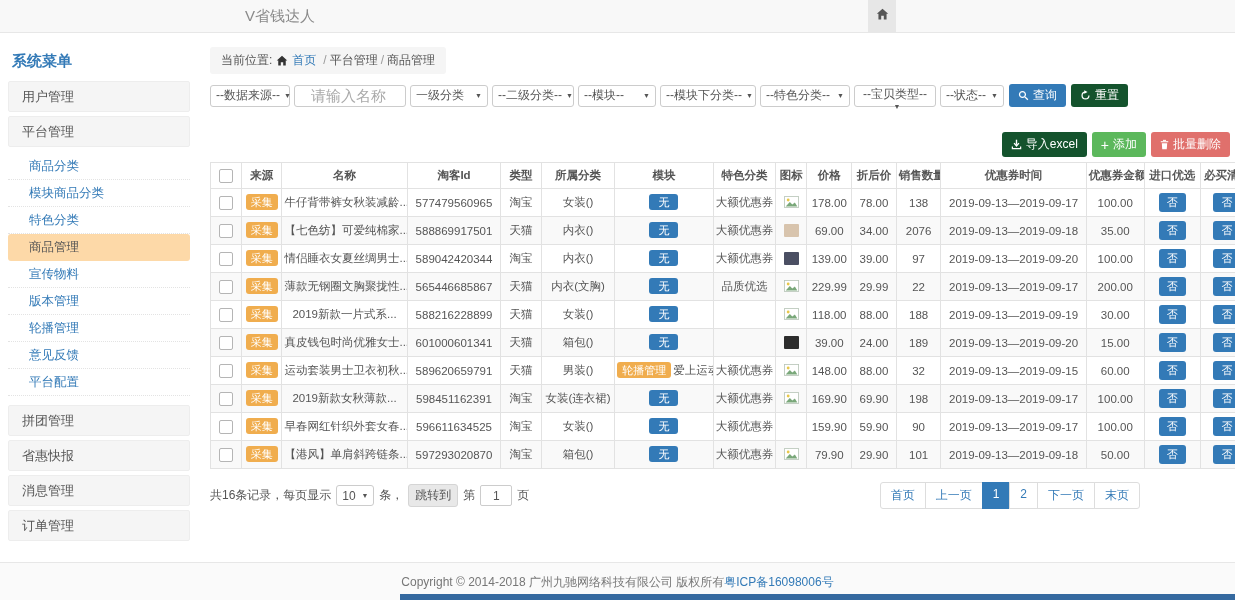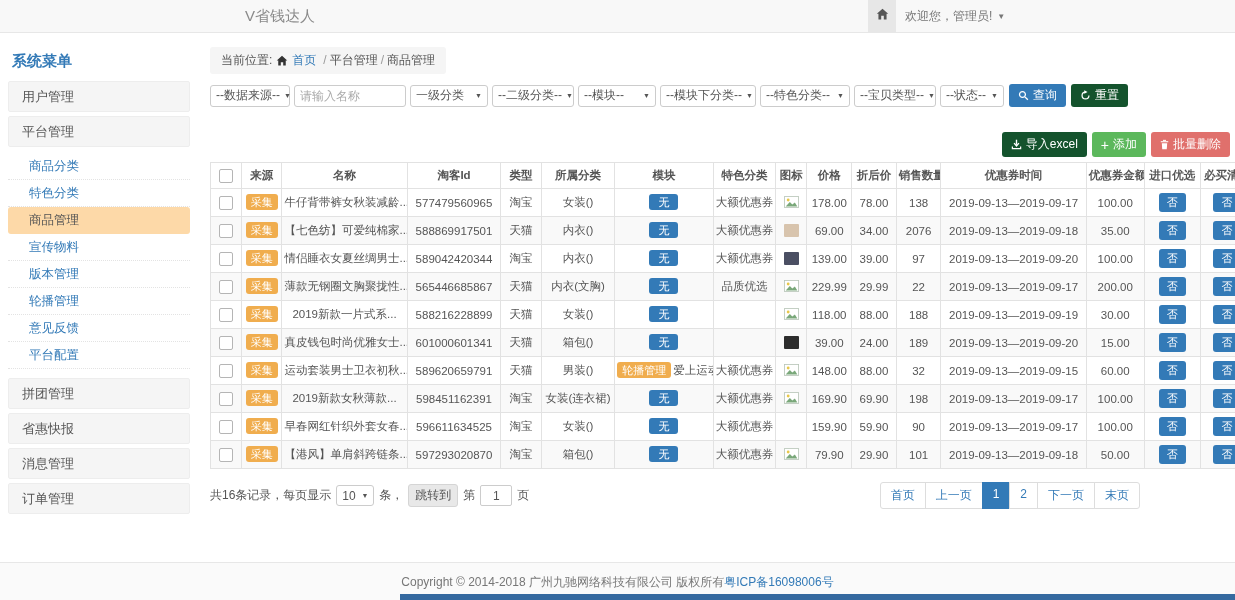--- a/index.html
+++ b/index.html
@@ -30,22 +30,22 @@
   .breadcrumb-wrap{margin-bottom:10px;}
   .breadcrumb{display:inline-flex;align-items:center;gap:4px;background:#f5f5f5;border-radius:3px;
               padding:5px 11px;color:#555;}
   .bc-home{color:#337ab7;cursor:pointer;text-decoration:none;}
   .bc-sep{color:#9a9a9a;margin:0 3px;}
 
   .filter-row{display:flex;align-items:center;gap:5px;}
   .sel{display:inline-flex;align-items:center;justify-content:space-between;height:22px;box-sizing:border-box;
        border:1px solid #ccc;border-radius:3px;background:#fff;padding:0 5px;color:#555;cursor:pointer;white-space:nowrap;}
   .sel .caret{color:#555;font-size:7px;margin-left:4px;}
-  .flt-input{height:22px;box-sizing:border-box;border:1px solid #ccc;border-radius:3px;padding:0 5px;
-             font-size:12px;color:#555;font-family:inherit;}
+  .flt-input{height:22px;box-sizing:border-box;border:1px solid #ccc;border-radius:3px;padding:0 16px;
+             font-size:15px;color:#555;font-family:inherit;}
   .flt-input::placeholder{color:#aaa;}
 
   .btn{display:inline-flex;align-items:center;gap:4px;border:none;border-radius:3px;color:#fff;
        font-size:12px;font-family:inherit;height:23px;padding:0 9px;cursor:pointer;}
   .btn-primary{background:#337ab7;}
   .btn-info{background:#14532d;}
   .btn-success{background:#5cb85c;}
   .btn-danger-soft{background:#e0706c;}
 
   .toolbar{display:flex;justify-content:flex-end;gap:5px;margin-top:25px;margin-bottom:5px;}
@@ -101,32 +101,29 @@
 
 <div class="topbar">
   <div class="brand">V省钱达人</div>
   <div class="home-box">
     <span>
       <svg viewBox="0 0 16 16" width="13" height="13">
           <path d="M8 1 L15 7.2 H13 V14 H9.6 V9.6 H6.4 V14 H3 V7.2 H1 Z" fill="#555"></path>
         </svg>
     </span>
   </div>
-  <div class="welcome">
-    <span>欢迎您，管理员!</span>
-    <span class="caret">▼</span>
-  </div>
 </div>
 
 <div class="sidebar">
   <div class="sb-title">系统菜单</div>
   <div id="sidebar-menu">
       <div class="menu-group">用户管理</div>
       <div class="menu-group">平台管理</div>
       <div class="menu-sub">商品分类</div>
+      <div class="menu-sub">模块商品分类</div>
       <div class="menu-sub">特色分类</div>
       <div class="menu-sub active">商品管理</div>
       <div class="menu-sub">宣传物料</div>
       <div class="menu-sub">版本管理</div>
       <div class="menu-sub">轮播管理</div>
       <div class="menu-sub">意见反馈</div>
       <div class="menu-sub">平台配置</div>
       <div class="menu-group">拼团管理</div>
       <div class="menu-group">省惠快报</div>
       <div class="menu-group">消息管理</div>
@@ -168,21 +165,21 @@
           <span class="caret">▼</span>
         </span>
         <span class="sel" style="width: 96px;">
           <span>--模块下分类--</span>
           <span class="caret">▼</span>
         </span>
         <span class="sel" style="width: 90px;">
           <span>--特色分类--</span>
           <span class="caret">▼</span>
         </span>
-        <span class="sel" style="width: 82px;">
+        <span class="sel" style="width: 82px; flex-direction: column;">
           <span>--宝贝类型--</span>
           <span class="caret">▼</span>
         </span>
         <span class="sel" style="width: 64px;">
           <span>--状态--</span>
           <span class="caret">▼</span>
         </span>
       </span>
     <button class="btn btn-primary">
       <span style="display:inline-flex;">

